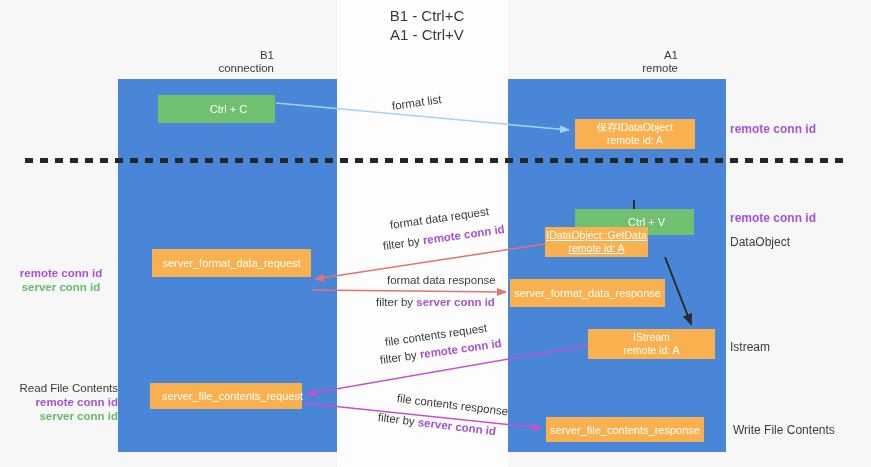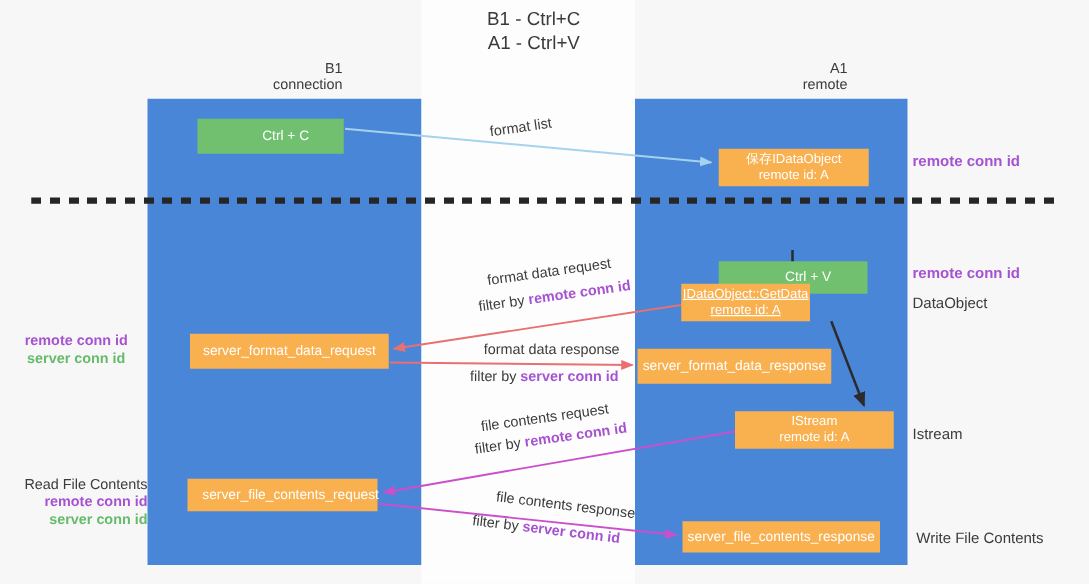--- a/index.html
+++ b/index.html
@@ -19,21 +19,21 @@
   .box{position:absolute;z-index:4;display:flex;flex-direction:column;align-items:center;
     justify-content:center;color:#fff;text-align:center;box-sizing:border-box;}
   .box.green{background:#70c06f;padding-left:24px;}
   .box.orange{background:#f9b04f;}
   .box .l1{font-size:10.5px;line-height:13px;}
   .box .single{font-size:11px;}
   #box-ctrl-c{left:158px;top:95px;width:117px;height:28px;}
   #box-save-obj{left:575px;top:119px;width:120px;height:30px;}
   #box-ctrl-v{left:575px;top:173px;width:119px;height:26px;margin-top:36px;}
   #box-getdata{left:545px;top:227px;width:103px;height:30px;text-decoration:underline;}
-  #box-format-req{left:152px;top:267px;width:159px;height:28px;}
+  #box-format-req{left:152px;top:249px;width:159px;height:28px;}
   #box-format-resp{left:510px;top:279px;width:155px;height:28px;text-align:right;}
   #box-istream{left:588px;top:329px;width:127px;height:30px;}
   #box-file-req{left:150px;top:383px;width:152px;height:26px;padding-left:13px;}
   #box-file-resp{left:546px;top:417px;width:158px;height:25px;}
   .lbl{position:absolute;z-index:5;font-size:11.5px;color:#3b3b3b;white-space:nowrap;}
   .tiltL{transform:rotate(-8deg);transform-origin:left center;}
   .tiltR{transform:rotate(7deg);transform-origin:left center;}
   .purple{color:#a653d1;font-weight:bold;}
   .greentx{color:#66bb6a;font-weight:bold;}
   .sidelbl{position:absolute;z-index:5;font-size:12px;color:#3b3b3b;white-space:nowrap;}

